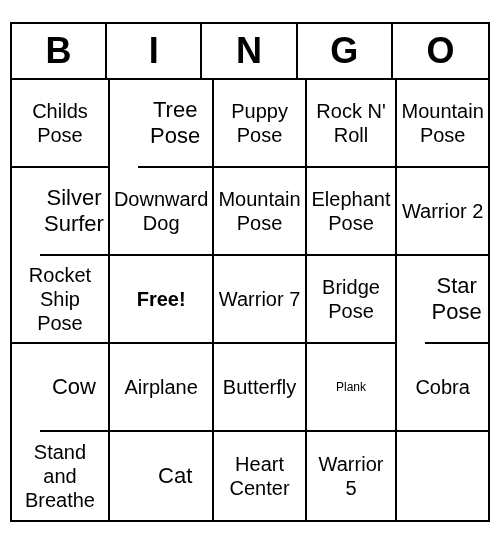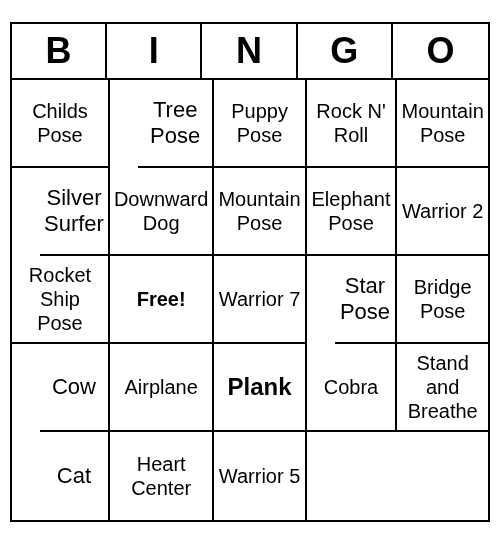--- a/index.html
+++ b/index.html
@@ -68,22 +68,22 @@
       border-bottom: none;
     }
 
     .bingo-cell.large-text {
       font-size: 22px;
       font-weight: normal;
       margin-left: 28px;
     }
 
     .bingo-cell.medium-text {
-      font-size: 24px;
-      font-weight: bold;
+      font-size: 12px;
+      font-weight: normal;
     }
 
     .bingo-cell.free {
       font-size: 20px;
       font-weight: bold;
     }
   </style>
 </head>
 <body>
 
@@ -102,24 +102,25 @@
       <div class="bingo-cell">Rock N' Roll</div>
       <div class="bingo-cell">Mountain Pose</div>
       <div class="bingo-cell large-text">Silver Surfer</div>
       <div class="bingo-cell">Downward Dog</div>
       <div class="bingo-cell">Mountain Pose</div>
       <div class="bingo-cell">Elephant Pose</div>
       <div class="bingo-cell">Warrior 2</div>
       <div class="bingo-cell">Rocket Ship Pose</div>
       <div class="bingo-cell free">Free!</div>
       <div class="bingo-cell">Warrior 7</div>
+      <div class="bingo-cell">Bridge Pose</div>
       <div class="bingo-cell large-text">Star Pose</div>
-      <div class="bingo-cell">Bridge Pose</div>
       <div class="bingo-cell large-text">Cow</div>
       <div class="bingo-cell">Airplane</div>
+      <div class="bingo-cell">Butterfly</div>
       <div class="bingo-cell medium-text">Plank</div>
       <div class="bingo-cell">Cobra</div>
       <div class="bingo-cell">Stand and Breathe</div>
       <div class="bingo-cell large-text">Cat</div>
       <div class="bingo-cell">Heart Center</div>
       <div class="bingo-cell">Warrior 5</div>
     </div>
 </div>
 
 </body></html>

